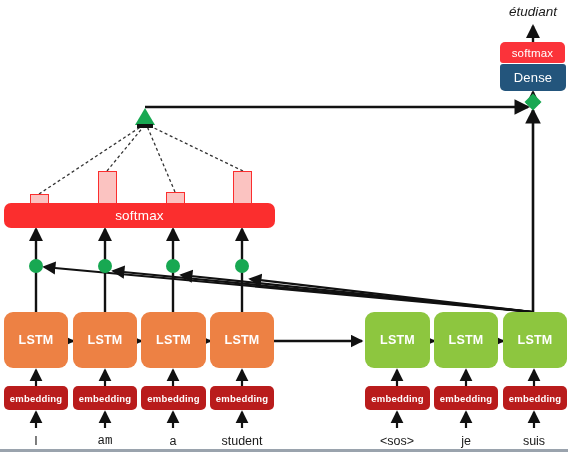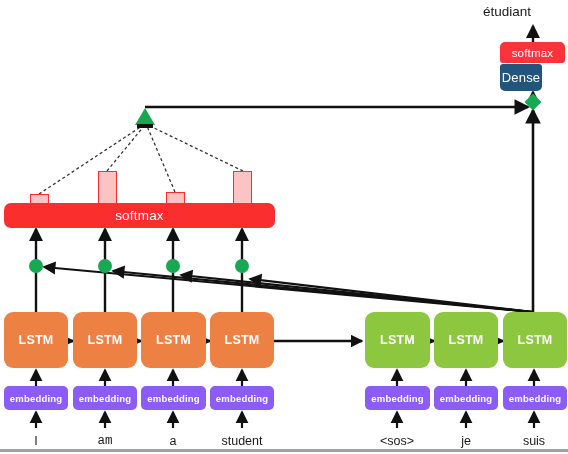--- a/index.html
+++ b/index.html
@@ -5,21 +5,21 @@
   html,body{margin:0;padding:0;background:#ffffff;}
   body{font-family:"Liberation Sans","DejaVu Sans",sans-serif;}
   #canvas{position:relative;width:568px;height:454px;background:#ffffff;overflow:hidden;}
   .svg-layer{position:absolute;left:0;top:0;width:568px;height:454px;}
 
   .box{position:absolute;box-sizing:border-box;display:flex;align-items:center;justify-content:center;
        color:#ffffff;font-weight:bold;letter-spacing:.2px;}
 
   .lstm-enc{background:#ED8144;border-radius:9px;font-size:12.5px;}
   .lstm-dec{background:#8CC63F;background:#8DC63F;border-radius:9px;font-size:12.5px;}
-  .embed{background:#8b5cf6;border-radius:5px;font-size:9.5px;font-weight:bold;}
+  .embed{background:#b91c1c;border-radius:5px;font-size:9.5px;font-weight:bold;}
   .softmax-bar{background:#FB2E2E;border-radius:7px;font-size:13.5px;font-weight:normal;}
   .softmax-top{background:#FB333A;border-radius:5px 5px 3px 3px;font-size:11.5px;font-weight:normal;}
   .dense-top{background:#23557C;border-radius:3px 3px 5px 5px;font-size:13px;font-weight:normal;}
 
   .attn-bar{position:absolute;background:#FBC3C1;border:1px solid #FB2E2E;box-sizing:border-box;}
 
   .word{position:absolute;color:#1a1a1a;font-size:12.5px;text-align:center;white-space:nowrap;
         transform:translateX(-50%);font-weight:normal;}
   .out-word{position:absolute;color:#1a1a1a;font-size:13.5px;text-align:center;white-space:nowrap;
         transform:translateX(-50%);font-weight:normal;}
@@ -159,18 +159,18 @@
   <div class="box lstm-dec" style="left:503px; top:312px; width:64px; height:56px;">LSTM</div>
 
   <div class="box embed" style="left:365px; top:386px; width:65px; height:24px;">embedding</div>
   <div class="box embed" style="left:434px; top:386px; width:64px; height:24px;">embedding</div>
   <div class="box embed" style="left:503px; top:386px; width:64px; height:24px;">embedding</div>
 
   <div class="word" style="left:397px; top:434px;">&lt;sos&gt;</div>
   <div class="word" style="left:466px; top:434px;">je</div>
   <div class="word" style="left:534px; top:434px;">suis</div>
 
-  <div class="box dense-top" style="left:500px; top:64px; width:42px; height:27px;">Dense</div>
+  <div class="box dense-top" style="left:500px; top:64px; width:66px; height:27px;">Dense</div>
   <div class="box softmax-top" style="left:500px; top:42px; width:65px; height:21px;">softmax</div>
-  <div class="out-word" style="left:507px; top:4px;">étudiant</div>
+  <div class="out-word" style="left:533px; top:4px;font-style:italic;">étudiant</div>
 
   <div class="bottom-rule" style="top:449px;"></div>
 </div>
 
 </body></html>

